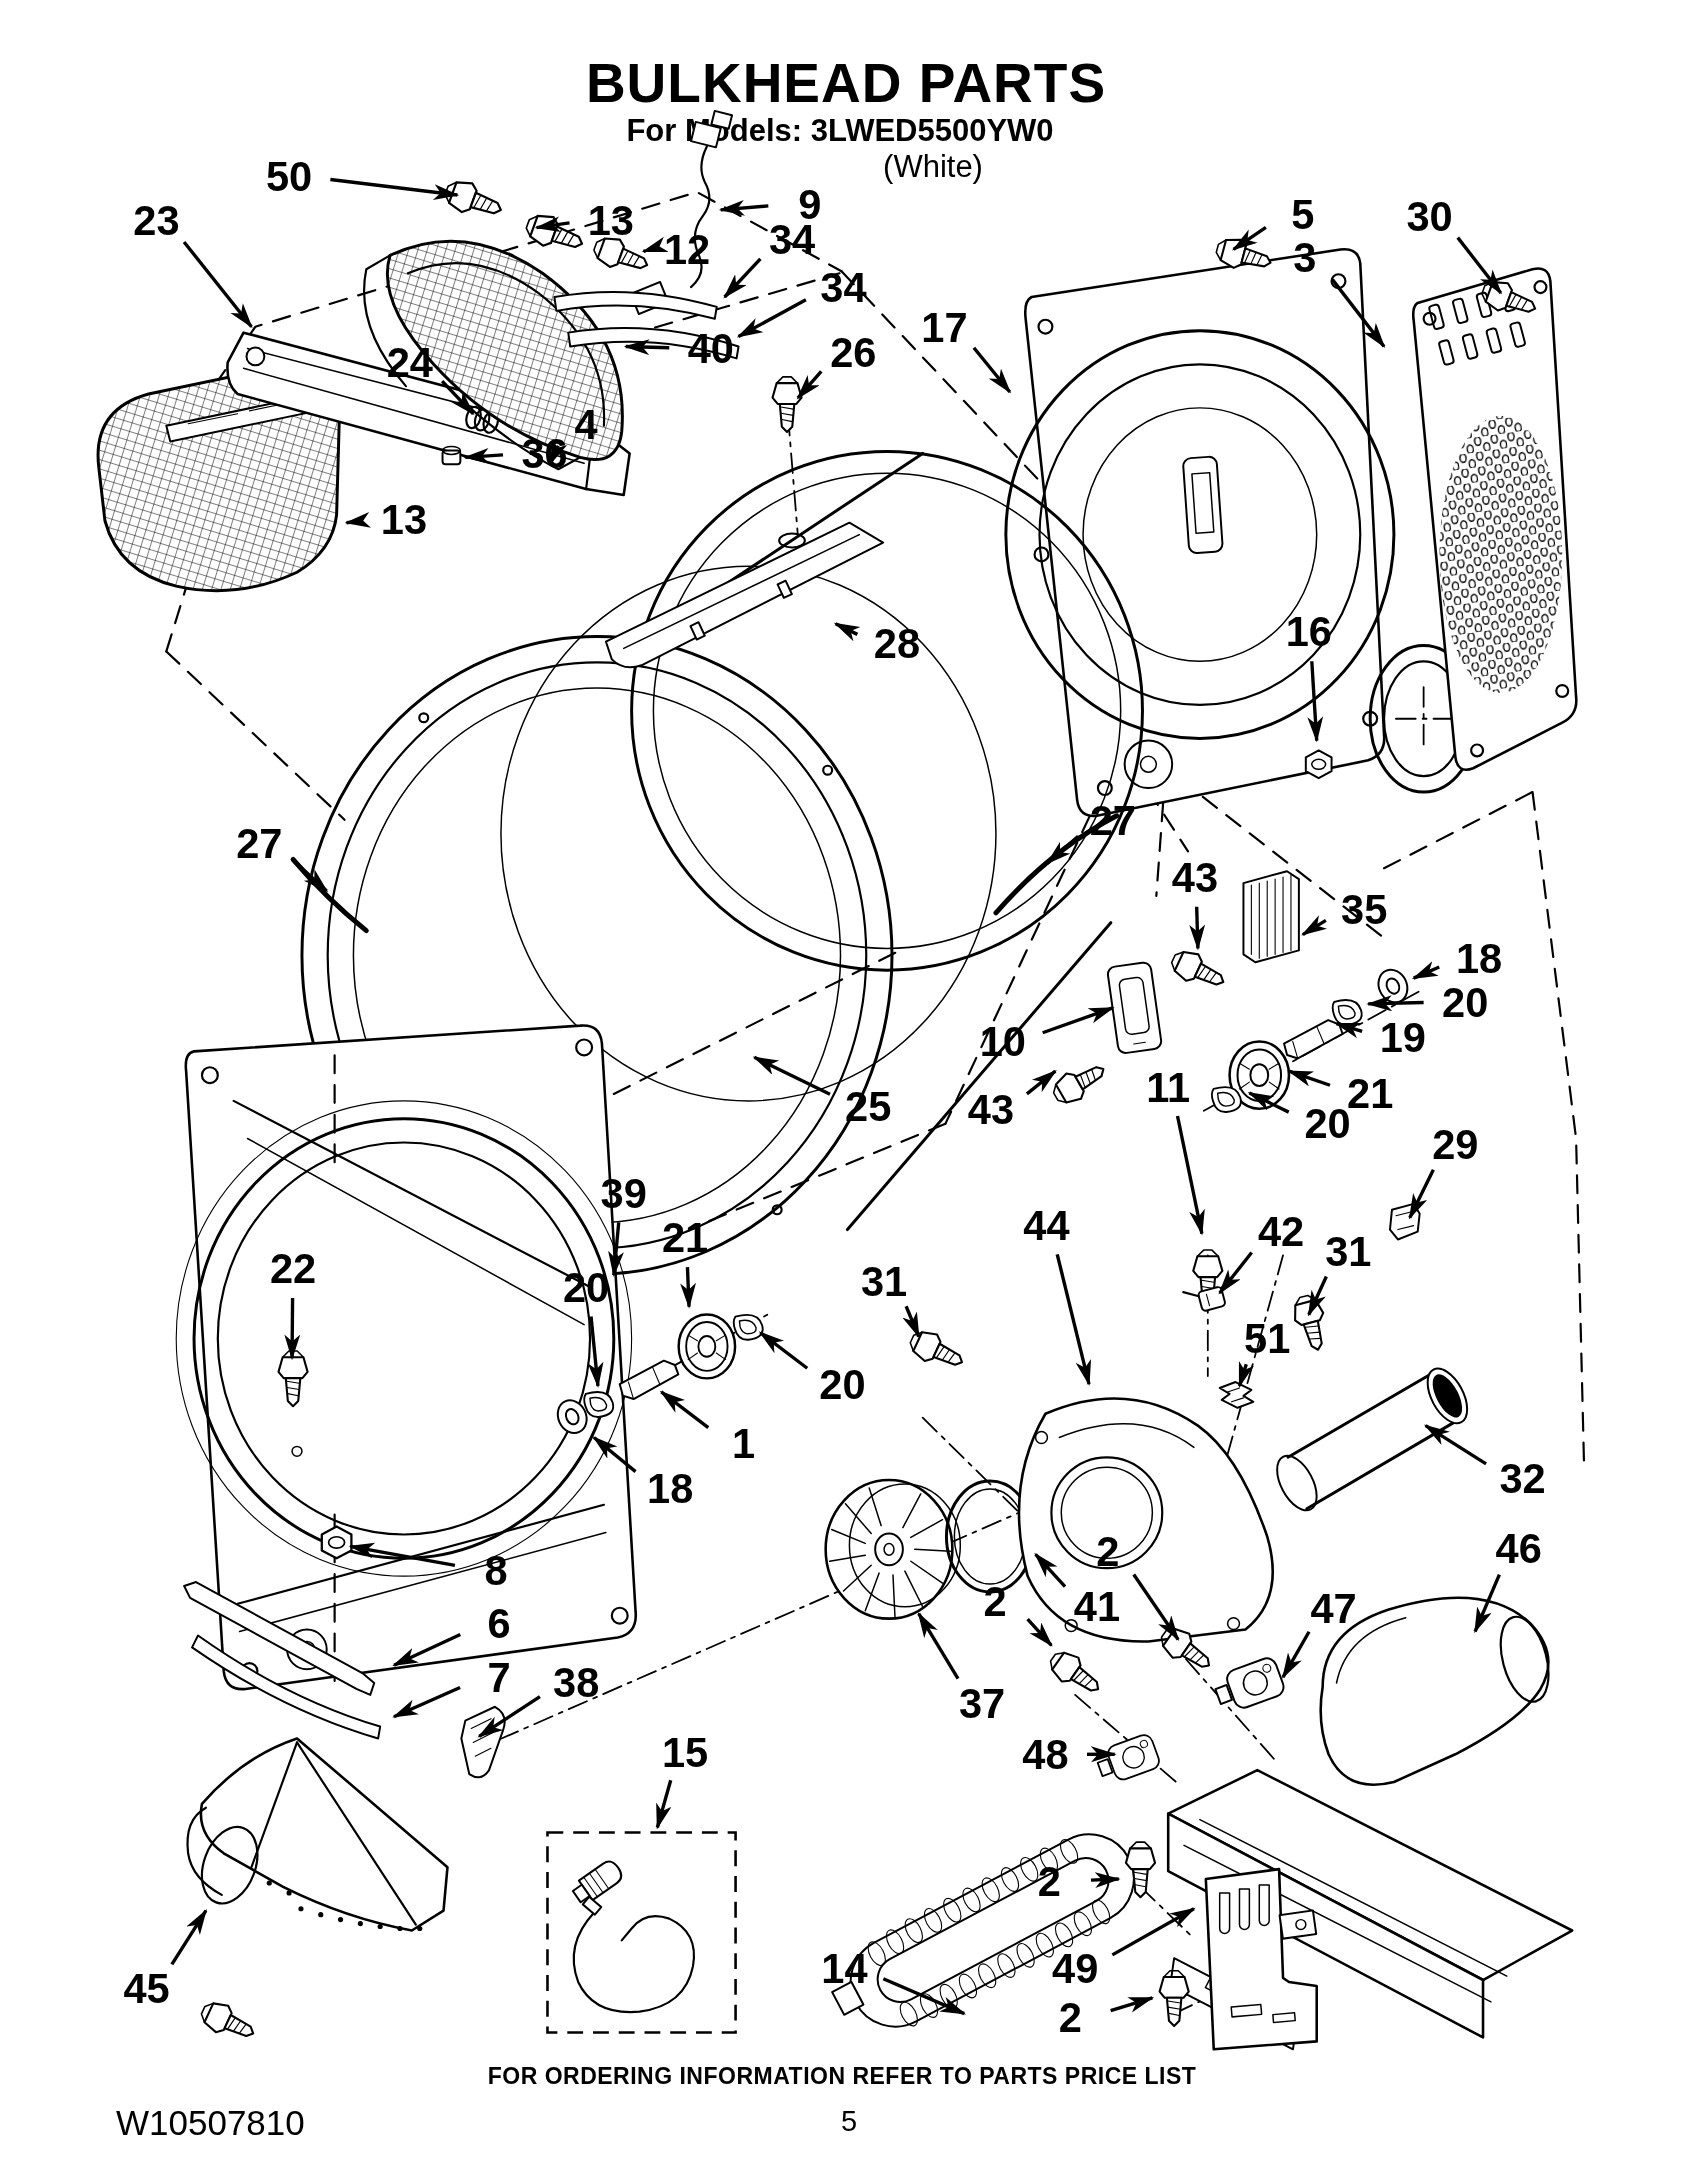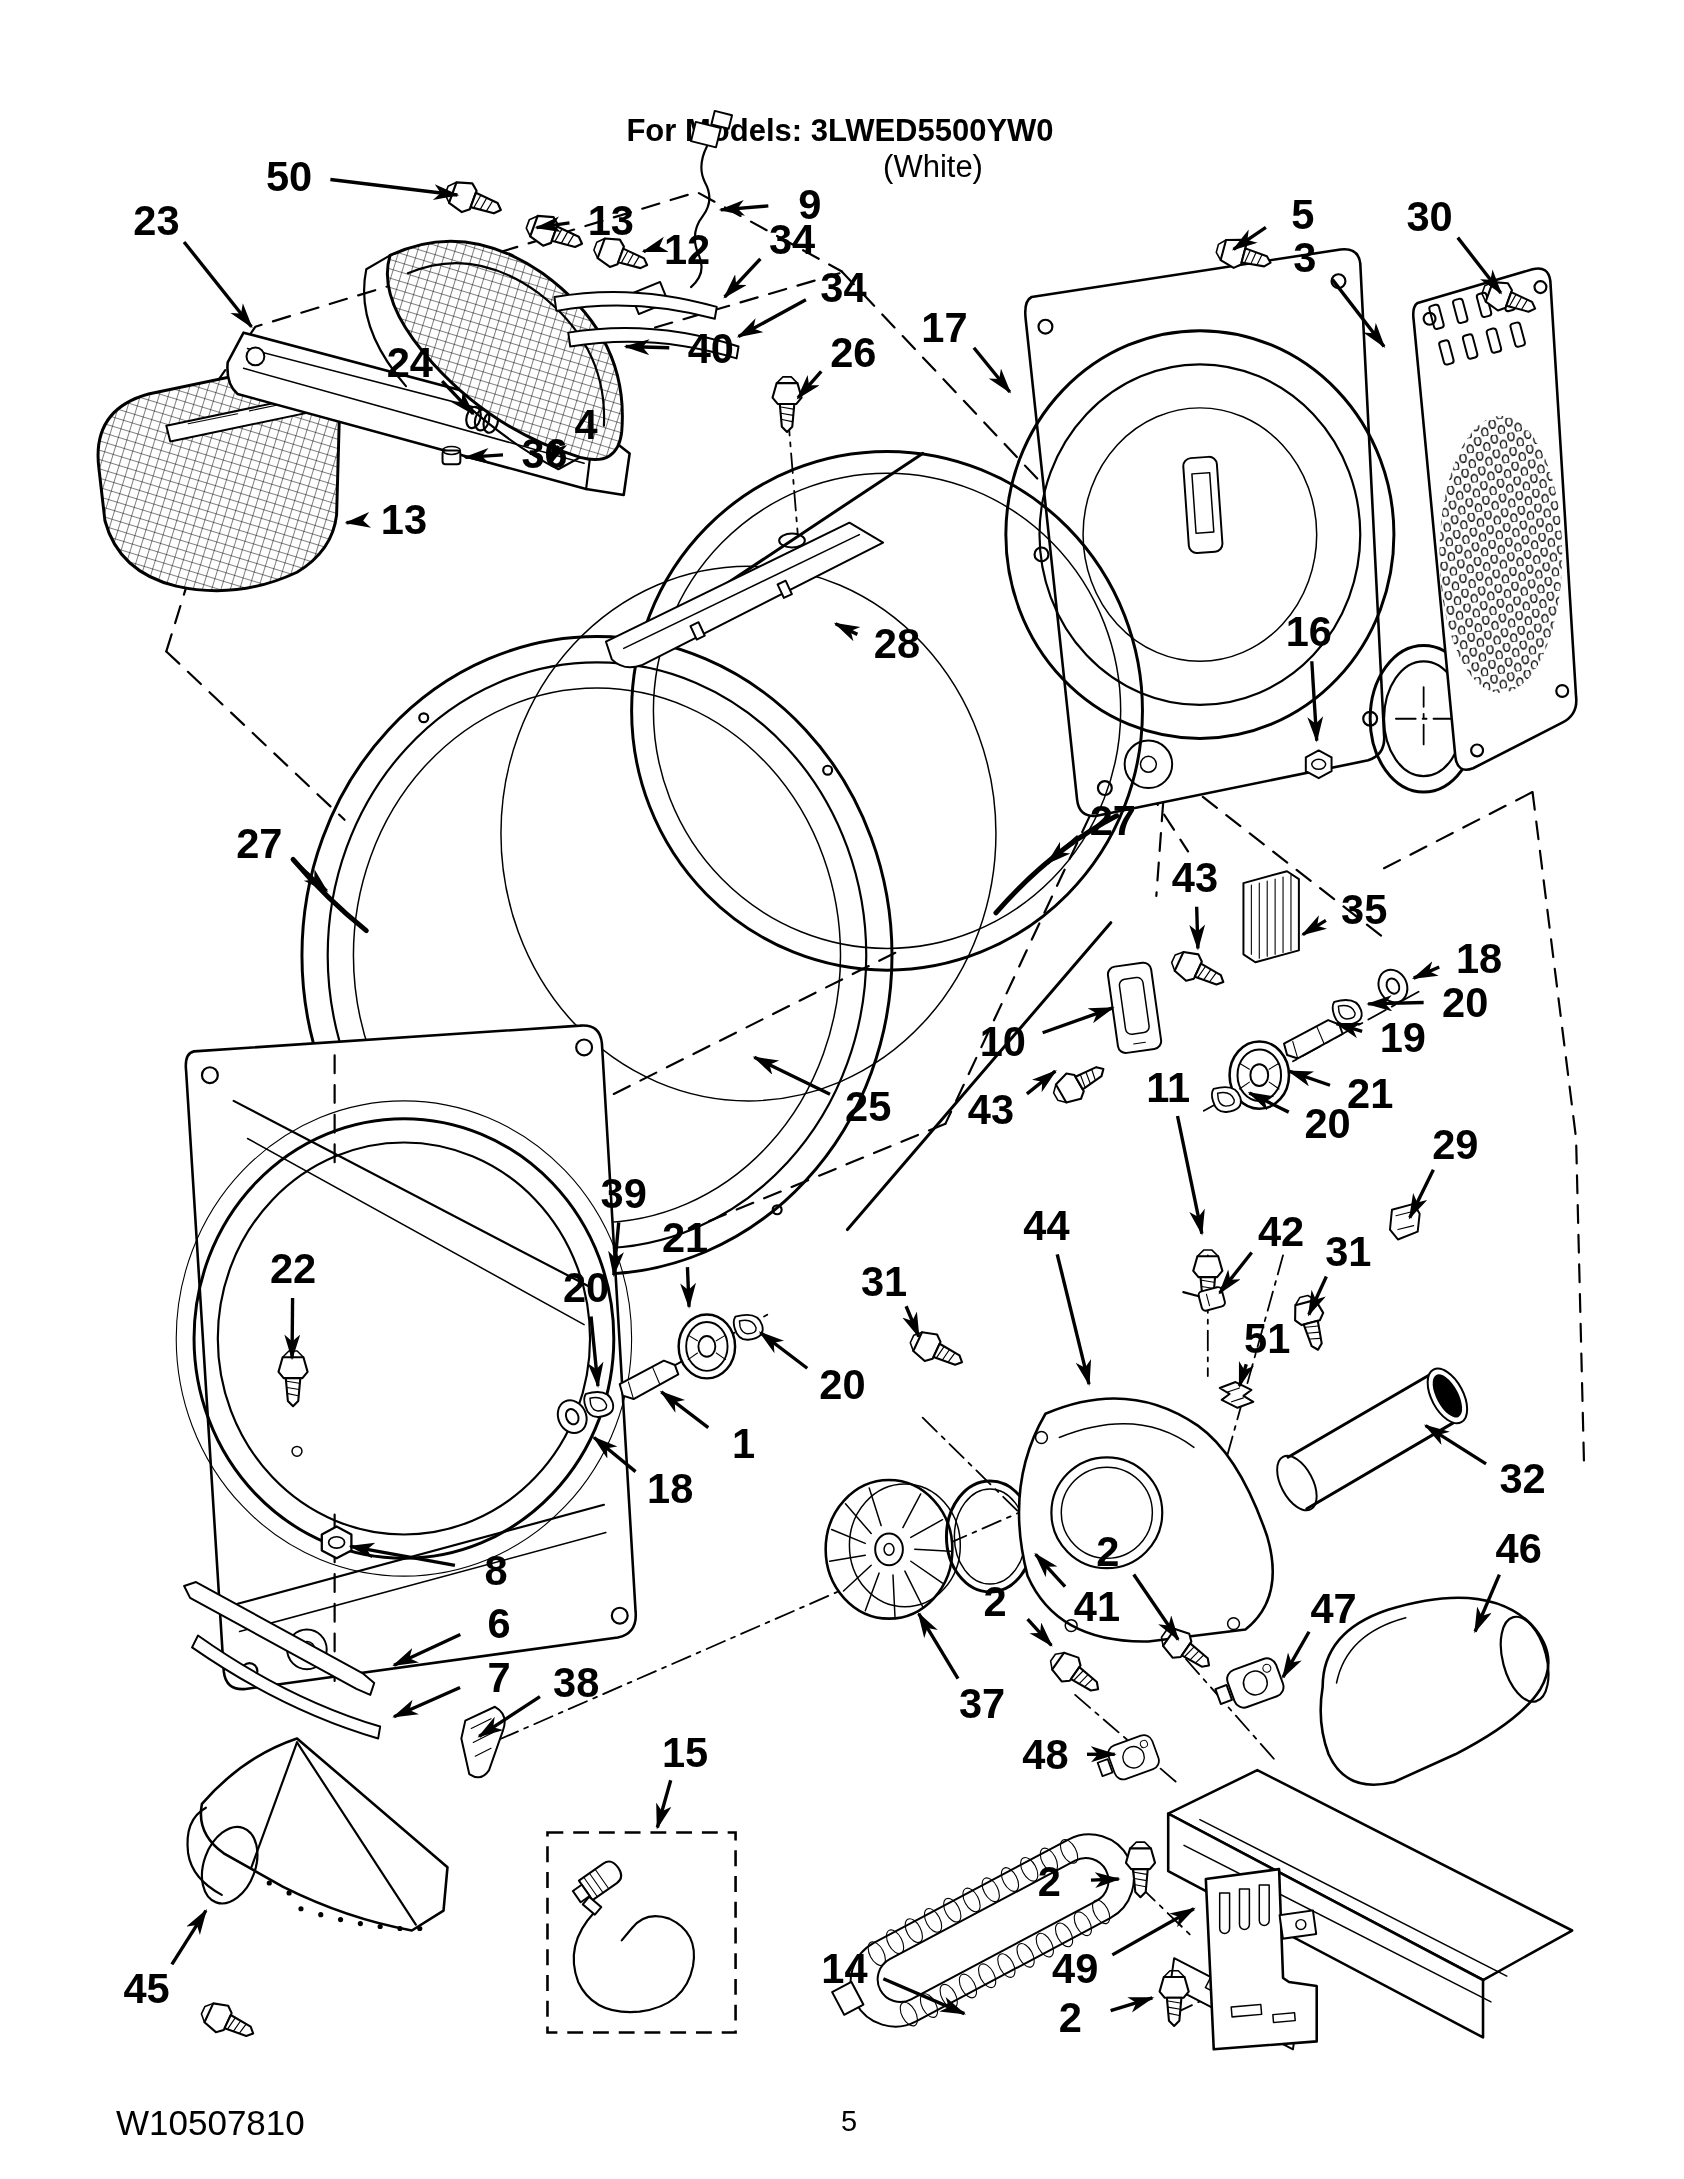--- a/index.html
+++ b/index.html
@@ -22,20 +22,21 @@
   .dashdot{stroke-width:1.8;stroke-dasharray:20 7 4 7;}
   .callout-num{font:bold 42px "Liberation Sans", sans-serif;fill:#000;text-anchor:middle;}
   .leader{stroke:#000;stroke-width:3.4;fill:none;}
   .dot{fill:#000;stroke:none;}
 </style>
 </head>
 <body>
 
 <div class="page">
 
+  <div class="abs hdr-title">BULKHEAD PARTS</div>
   <div class="abs hdr-models">For Models: 3LWED5500YW0</div>
   <div class="abs hdr-finish">(White)</div>
 
   <svg viewBox="0 0 1701 2201" width="1684" height="2179">
     <defs>
       <marker id="arrowhead" markerUnits="userSpaceOnUse" markerWidth="30" markerHeight="20" refX="24" refY="8" orient="auto">
         <path d="M0,0 L26,8 L0,16 L7,8 Z" fill="#000"></path>
       </marker>
       <pattern id="mesh" width="9" height="9" patternUnits="userSpaceOnUse" patternTransform="rotate(17)">
         <rect width="9" height="9" fill="#fff"></rect>
@@ -695,16 +696,17 @@
           <line x1="677.4803749292511" y1="1798.1502935045132" x2="664" y2="1846" class="leader" marker-end="url(#arrowhead)"></line>
           <text x="692" y="1785" class="callout-num">15</text>
         </g>
         <g>
           <line x1="173.60785195568707" y1="1984.221280326862" x2="208" y2="1930" class="leader" marker-end="url(#arrowhead)"></line>
           <text x="148" y="2023" class="callout-num">45</text>
         </g>
       </g>
   </svg>
 
+  <div class="abs ftr-note">FOR ORDERING INFORMATION REFER TO PARTS PRICE LIST</div>
   <div class="abs ftr-doc">W10507810</div>
   <div class="abs ftr-page">5</div>
 </div>
 
 
 </body></html>

